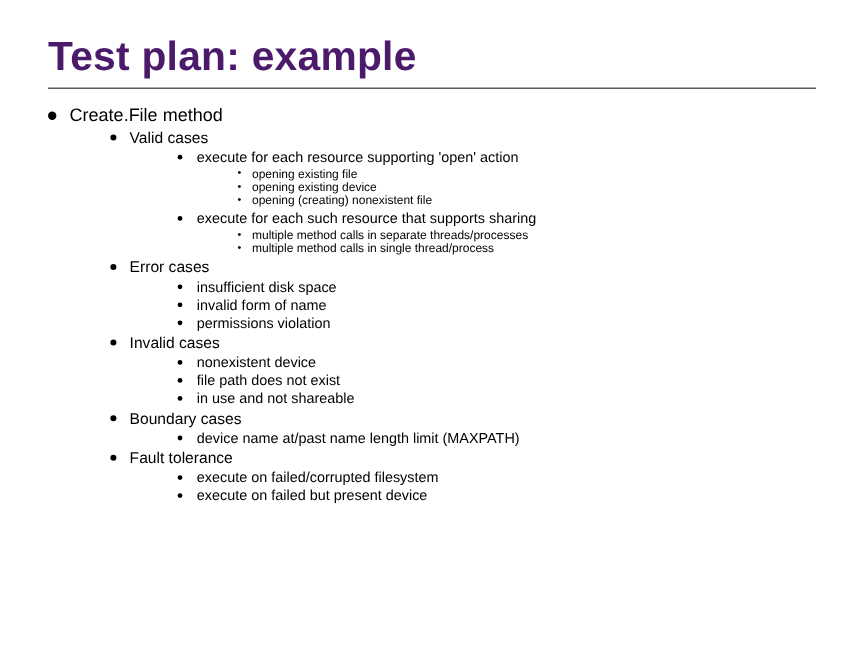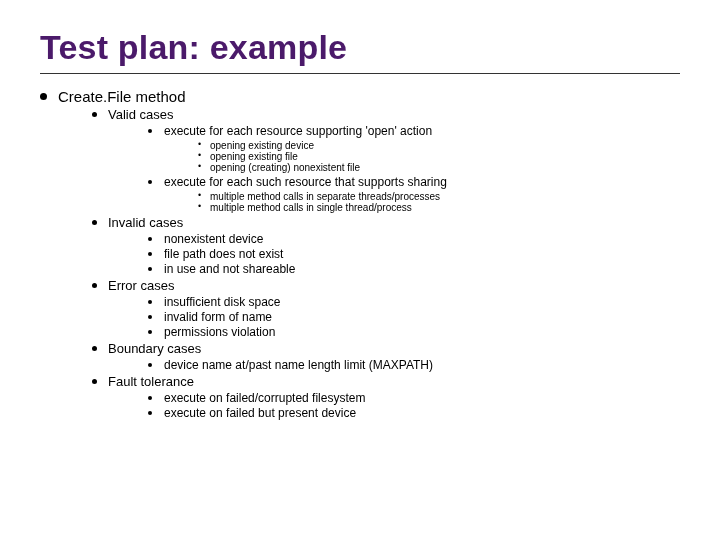--- a/index.html
+++ b/index.html
@@ -67,38 +67,38 @@
 <div class="slide">
   <h1 class="title">Test plan: example</h1>
   <hr class="rule">
 
   <ul class="l1">
     <li>
       <span>Create.File method</span>
       <ul class="l2" id="sections">
           <li><span>Valid cases</span><ul class="l3">
               <li><span>execute for each resource supporting 'open' action</span><ul class="l4">
+                  <li><span>opening existing file</span></li>
                   <li><span>opening existing device</span></li>
-                  <li><span>opening existing file</span></li>
                   <li><span>opening (creating) nonexistent file</span></li>
                 </ul></li>
               <li><span>execute for each such resource that supports sharing</span><ul class="l4">
                   <li><span>multiple method calls in separate threads/processes</span></li>
                   <li><span>multiple method calls in single thread/process</span></li>
                 </ul></li>
             </ul></li>
+          <li><span>Error cases</span><ul class="l3">
+              <li><span>insufficient disk space</span></li>
+              <li><span>invalid form of name</span></li>
+              <li><span>permissions violation</span></li>
+            </ul></li>
           <li><span>Invalid cases</span><ul class="l3">
               <li><span>nonexistent device</span></li>
               <li><span>file path does not exist</span></li>
               <li><span>in use and not shareable</span></li>
-            </ul></li>
-          <li><span>Error cases</span><ul class="l3">
-              <li><span>insufficient disk space</span></li>
-              <li><span>invalid form of name</span></li>
-              <li><span>permissions violation</span></li>
             </ul></li>
           <li><span>Boundary cases</span><ul class="l3">
               <li><span>device name at/past name length limit (MAXPATH)</span></li>
             </ul></li>
           <li><span>Fault tolerance</span><ul class="l3">
               <li><span>execute on failed/corrupted filesystem</span></li>
               <li><span>execute on failed but present device</span></li>
             </ul></li>
         </ul>
     </li>

